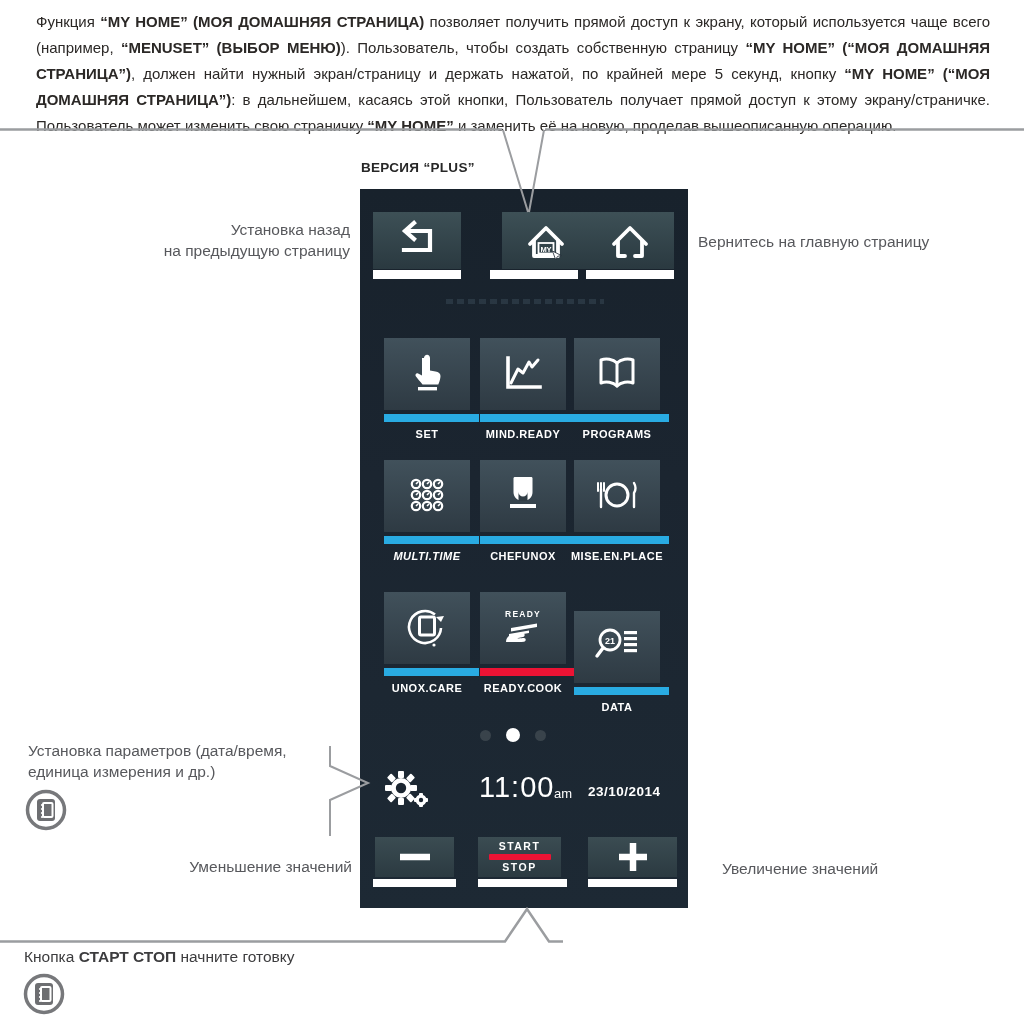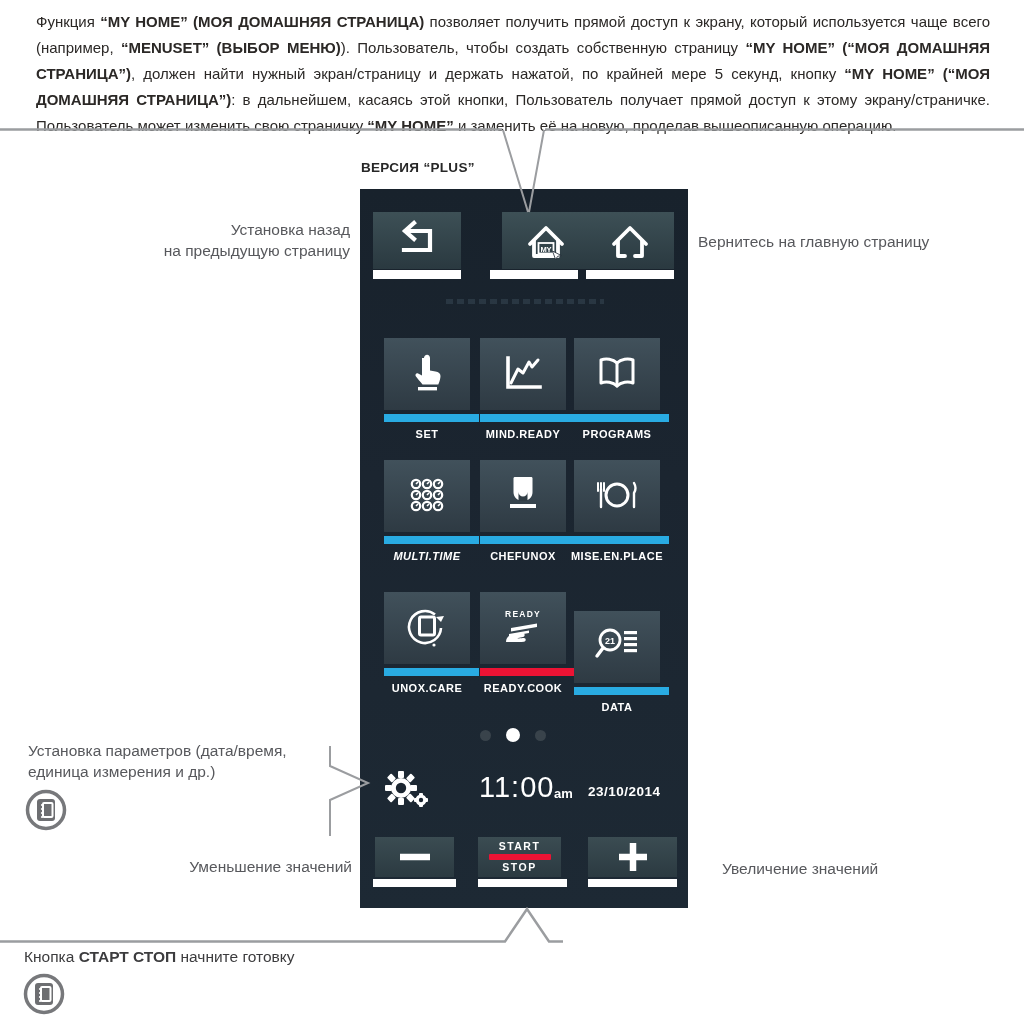--- a/index.html
+++ b/index.html
@@ -28,21 +28,21 @@
   .tbar{height:8px;margin-top:4px;background:var(--accent-cyan,#29abe2);}
   .tbar.red{background:var(--accent-red,#ec1334);}
   .tlabel{margin-top:6px;margin-left:-9px;width:104px;text-align:center;color:#fff;
           font-size:11px;font-weight:bold;letter-spacing:.5px;}
   .ghost{left:86px;top:110px;width:158px;height:5px;opacity:.85;
          background:repeating-linear-gradient(90deg,#2c3a46 0 7px,transparent 7px 11px);}
   .dots{left:120px;top:539px;display:flex;align-items:center;gap:15px;}
   .dot{width:11px;height:11px;border-radius:50%;background:var(--dot-inactive,#39434b);}
   .dot.active{width:14px;height:14px;background:#fff;}
   .time{left:119px;top:582px;font-size:29px;letter-spacing:1px;color:#fff;}
-  .meridiem{left:194px;top:597px;font-size:13px;font-weight:bold;color:#fff;}
+  .meridiem{left:194px;top:597px;font-size:13px;font-weight:normal;color:#fff;}
   .date{left:228px;top:595px;font-size:13.5px;font-weight:bold;letter-spacing:.5px;color:#fff;}
   .bbtn{height:40px;display:flex;flex-direction:column;align-items:center;justify-content:center;
         background:linear-gradient(180deg,#3b4c52,#2b3a41);}
   .ubar2{background:#fff;height:8px;}
   .ss{font-size:10.5px;font-weight:bold;letter-spacing:1.5px;color:#fff;line-height:11px;}
   .ssbar{width:62px;height:6px;margin:2px 0;border-radius:1px;background:var(--accent-red,#ec1334);}
 
   
   .ann{font-size:15.5px;line-height:21px;color:var(--ann-gray,#57585c);}
   .ann-back{right:674px;top:219px;text-align:right;}

